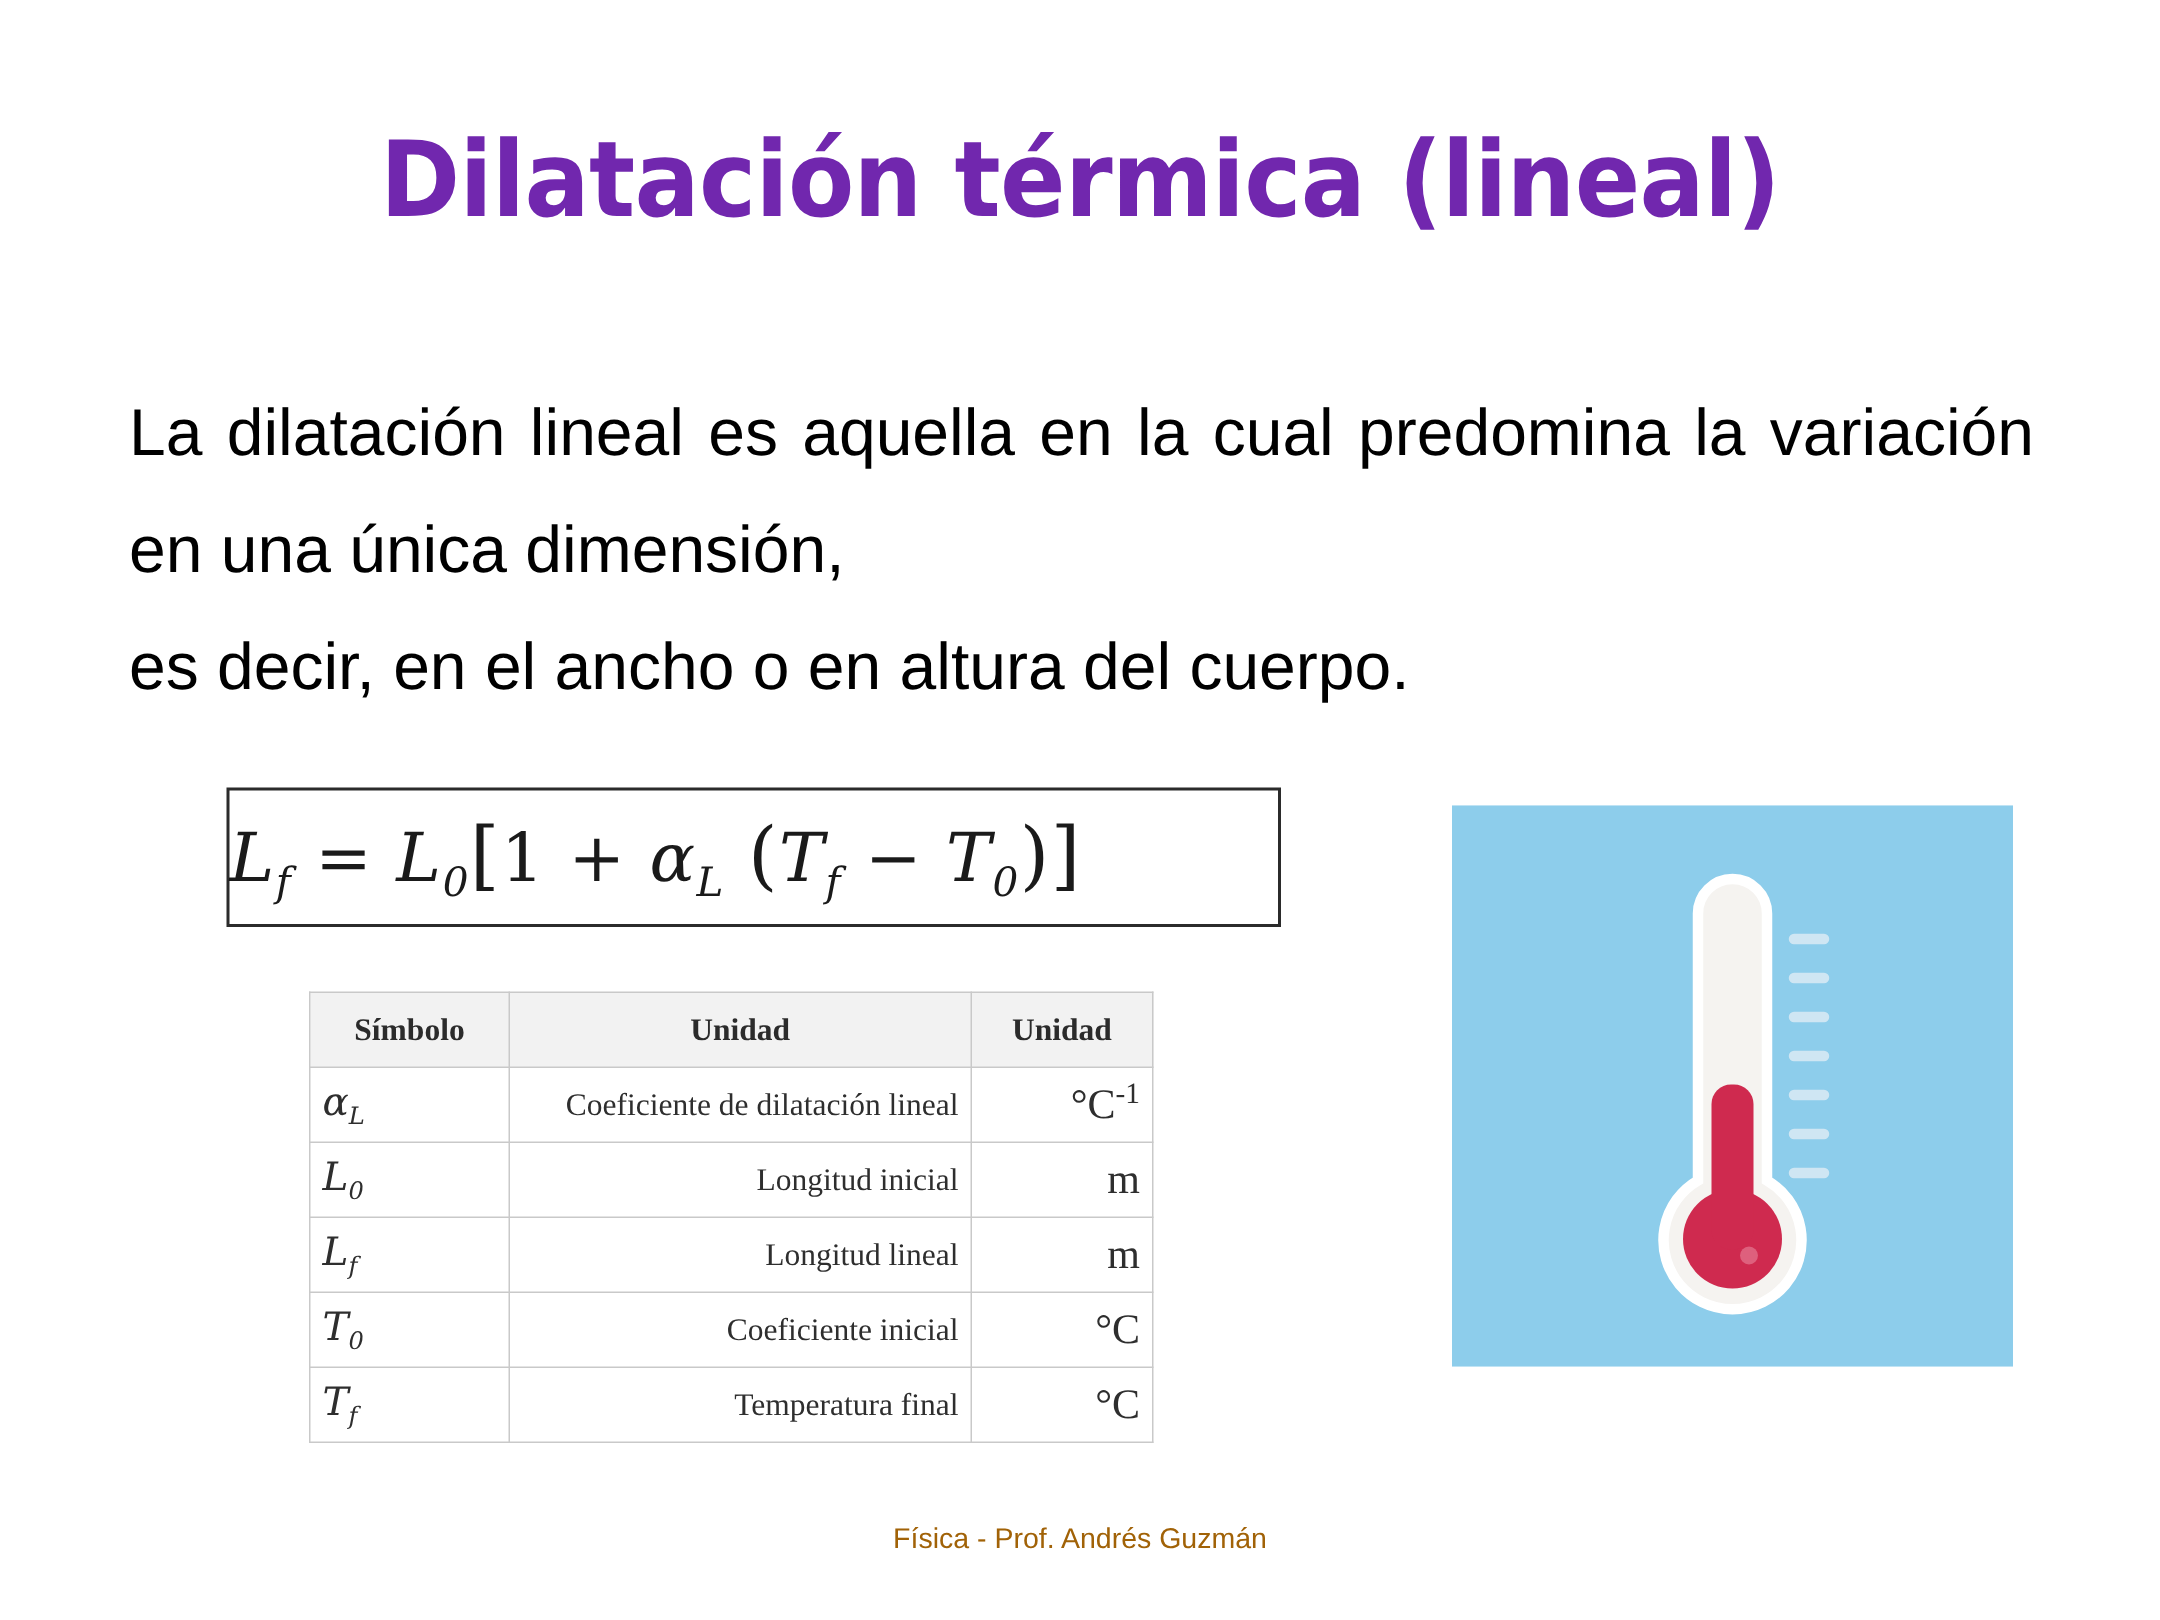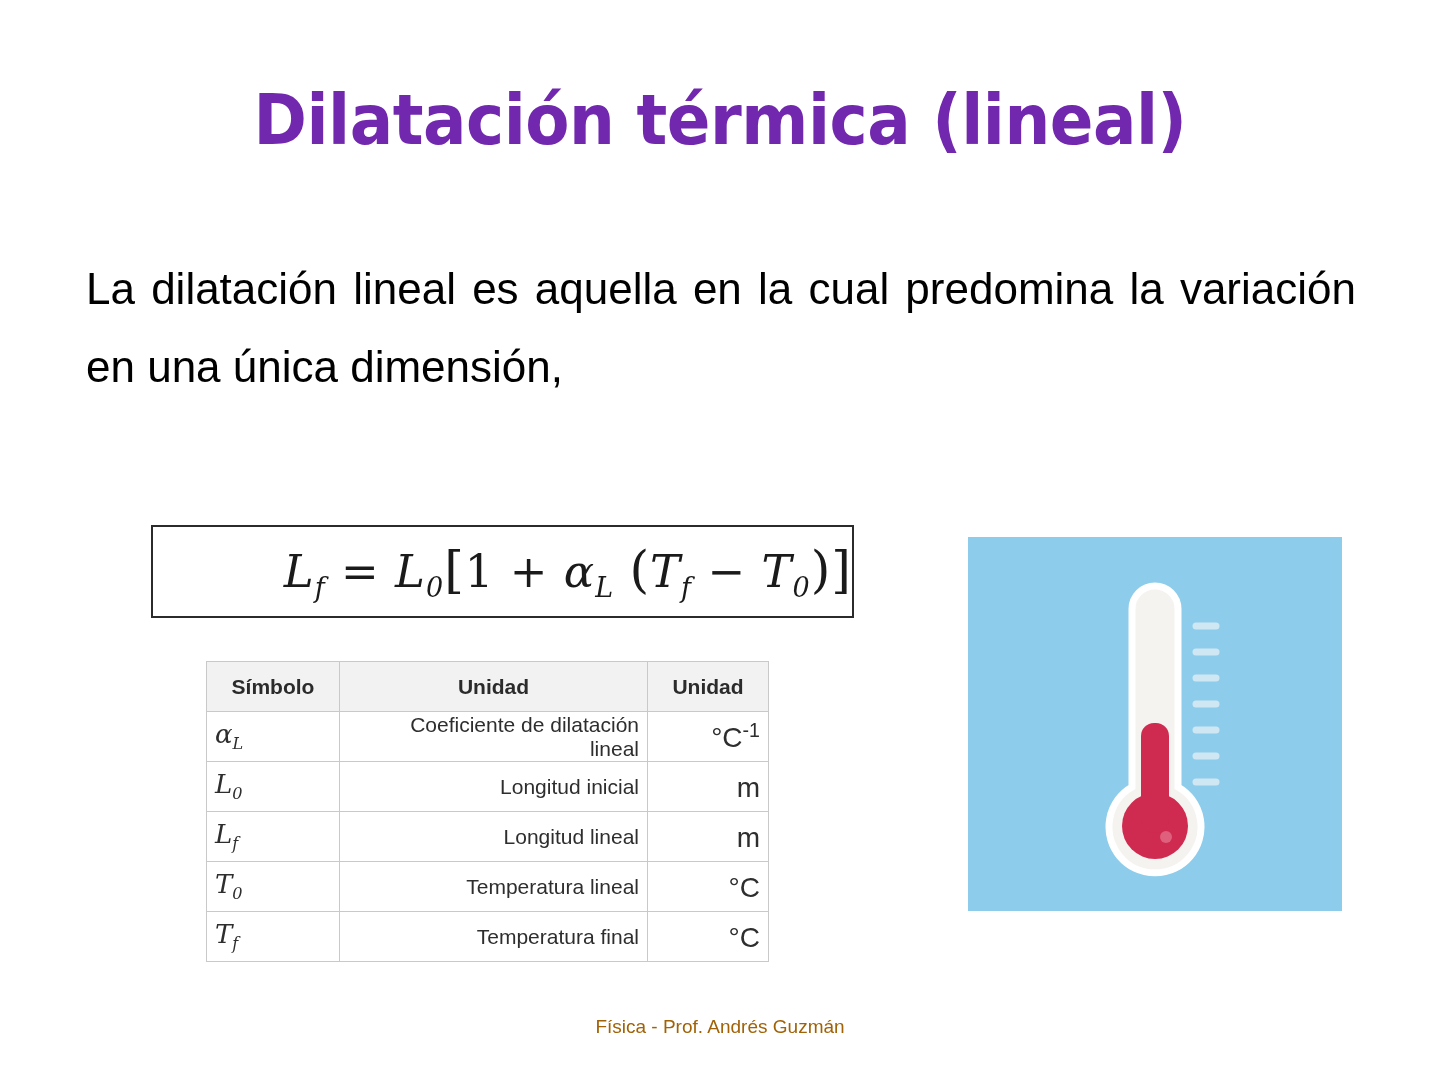--- a/index.html
+++ b/index.html
@@ -61,21 +61,21 @@
     position: absolute;
     top: 525px;
     left: 151px;
     width: 703px;
     height: 93px;
     border: 2px solid #2b2b2b;
     background: #ffffff;
     box-sizing: border-box;
     display: flex;
     align-items: center;
-    justify-content: flex-end;
+    justify-content: flex-start;
   }
   .formula {
     font-family: "DejaVu Serif", serif;
     font-size: 45px;
     color: #1a1a1a;
     white-space: nowrap;
     letter-spacing: 1px;
   }
   .formula i {
     font-style: italic;
@@ -98,20 +98,21 @@
     background: #ffffff;
     font-size: 20px;
     color: #2e2e2e;
   }
   .symbol-table th,
   .symbol-table td {
     border: 1px solid #c9c9c9;
     height: 49px;
     padding: 0 8px;
     vertical-align: middle;
+    font-family: Liberation Serif, serif;
   }
   .symbol-table thead th {
     background: #f2f2f2;
     font-weight: bold;
     font-size: 21px;
     color: #2b2b2b;
     text-align: center;
   }
   .symbol-table td.sym {
     width: 116px;
@@ -169,20 +170,21 @@
 </style>
 </head>
 <body>
 
 <div class="slide">
 
   <div class="slide-title">Dilatación térmica (lineal)</div>
 
   <div class="body-text">
     <span>La dilatación lineal es aquella en la cual predomina la variación en una única dimensión,</span>
+    <span class="last-line">es decir, en el ancho o en altura del cuerpo.</span>
   </div>
 
   <div class="formula-box">
     <div class="formula">
       <i>L</i><sub>f</sub>
       <span>=</span>
       <i>L</i><sub>0</sub><span class="brk">[</span><span>1</span>
       <span>+</span>
       <i>α</i><sub>L</sub>
       <span class="brk">(</span><i>T</i><sub>f</sub>
@@ -210,21 +212,21 @@
         <td class="name">Longitud inicial</td>
         <td class="unit"><span>m</span><sup></sup></td>
       </tr>
       <tr>
         <td class="sym"><i>L</i><sub>f</sub></td>
         <td class="name">Longitud lineal</td>
         <td class="unit"><span>m</span><sup></sup></td>
       </tr>
       <tr>
         <td class="sym"><i>T</i><sub>0</sub></td>
-        <td class="name">Temperatura lineal</td>
+        <td class="name">Coeficiente inicial</td>
         <td class="unit"><span>°C</span><sup></sup></td>
       </tr>
       <tr>
         <td class="sym"><i>T</i><sub>f</sub></td>
         <td class="name">Temperatura final</td>
         <td class="unit"><span>°C</span><sup></sup></td>
       </tr>
     </tbody>
   </table>
 

